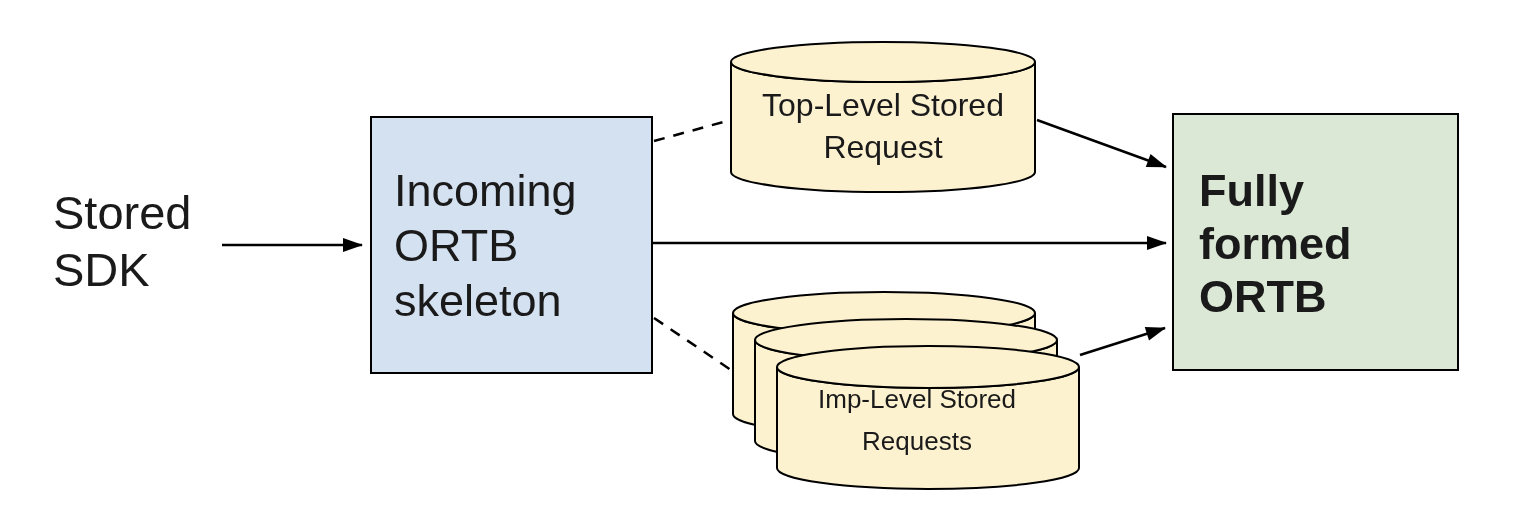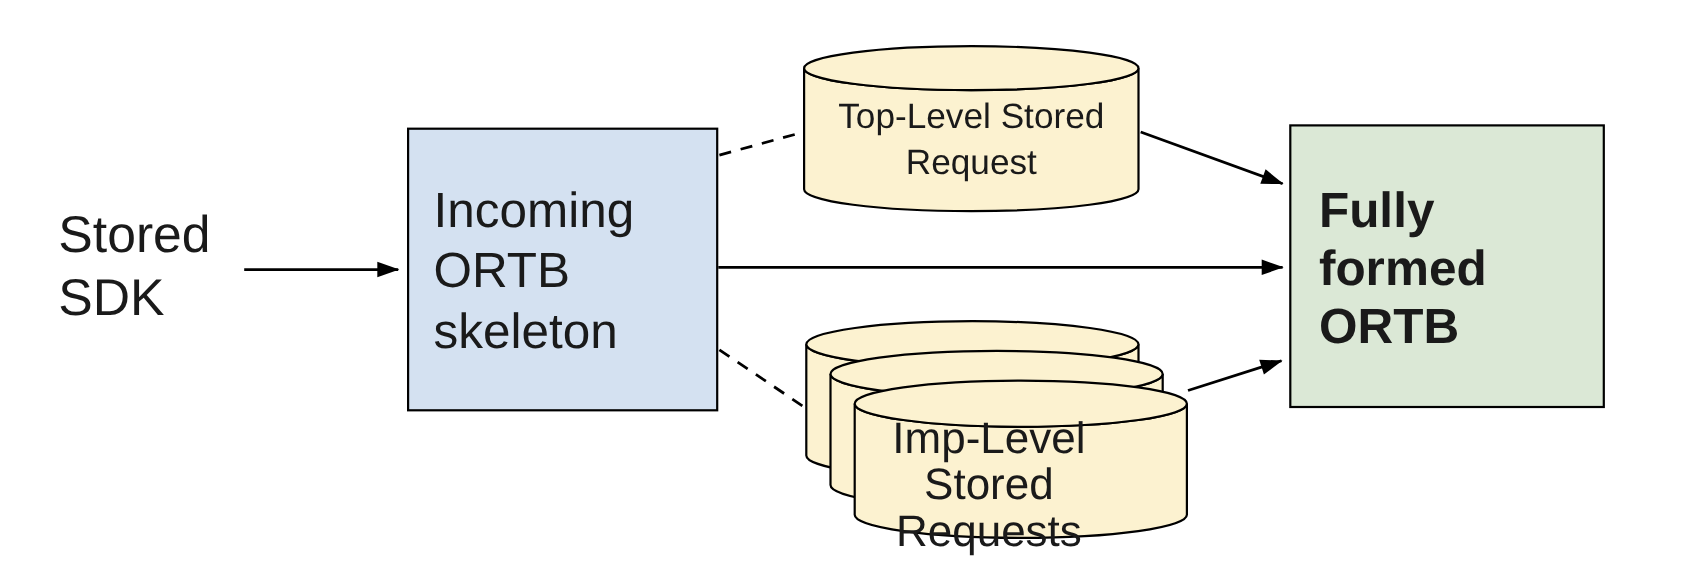--- a/index.html
+++ b/index.html
@@ -29,21 +29,21 @@
   .node-label-left {
     text-align: left;
   }
   .node-label-center {
     text-align: center;
   }
   .lbl-prebid   { left: 53px;  top: 184px; font-size: 47px; line-height: 57px; }
   .lbl-incoming { left: 394px; top: 163px; font-size: 45px; line-height: 55px; }
   .lbl-fully    { left: 1199px; top: 164px; font-size: 45px; line-height: 53px; font-weight: bold; }
   .lbl-topcyl   { left: 731px; top: 84px;  width: 304px; font-size: 32px; line-height: 42px; }
-  .lbl-impcyl   { left: 748px; top: 378px; width: 302px; font-size: 40px; line-height: 42px; }
+  .lbl-impcyl   { left: 766px; top: 378px; width: 302px; font-size: 26px; line-height: 42px; }
 
   .shape-stroke { stroke: #000000; stroke-width: 2px; }
   .ln   { stroke-width: 2.5px; fill: none; }
   .dash { stroke-width: 2.5px; fill: none; stroke-dasharray: 11 9; }
 </style>
 </head>
 <body>
 
 <div class="canvas">
 

